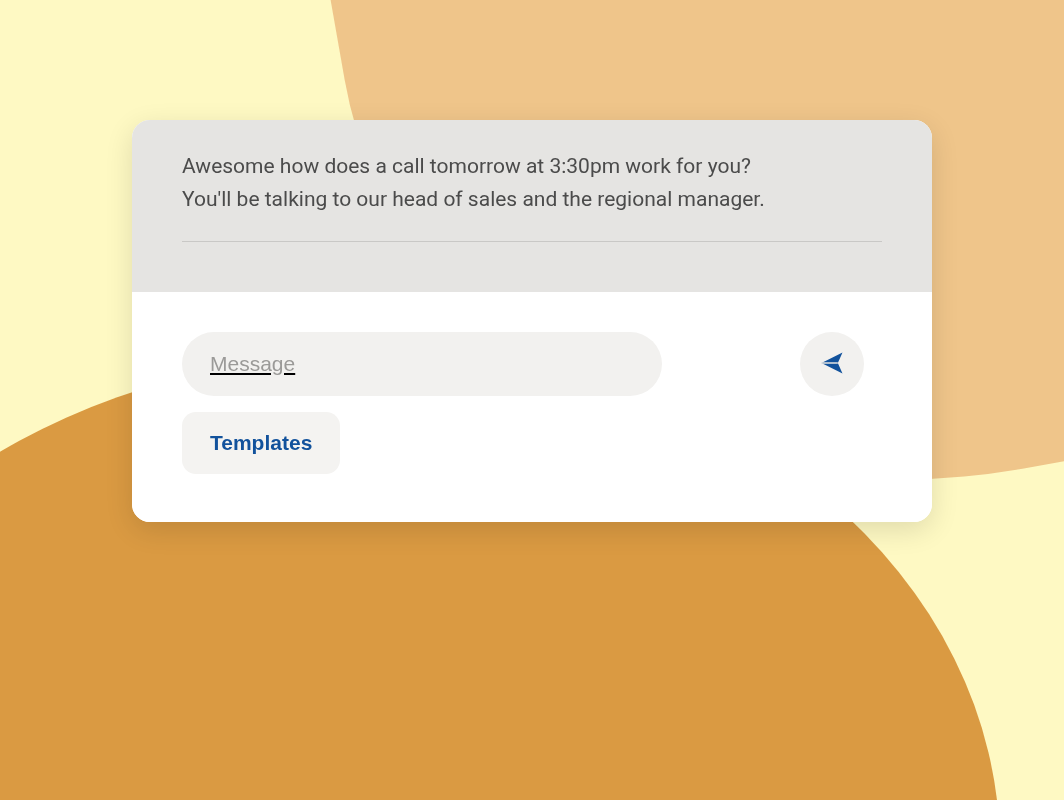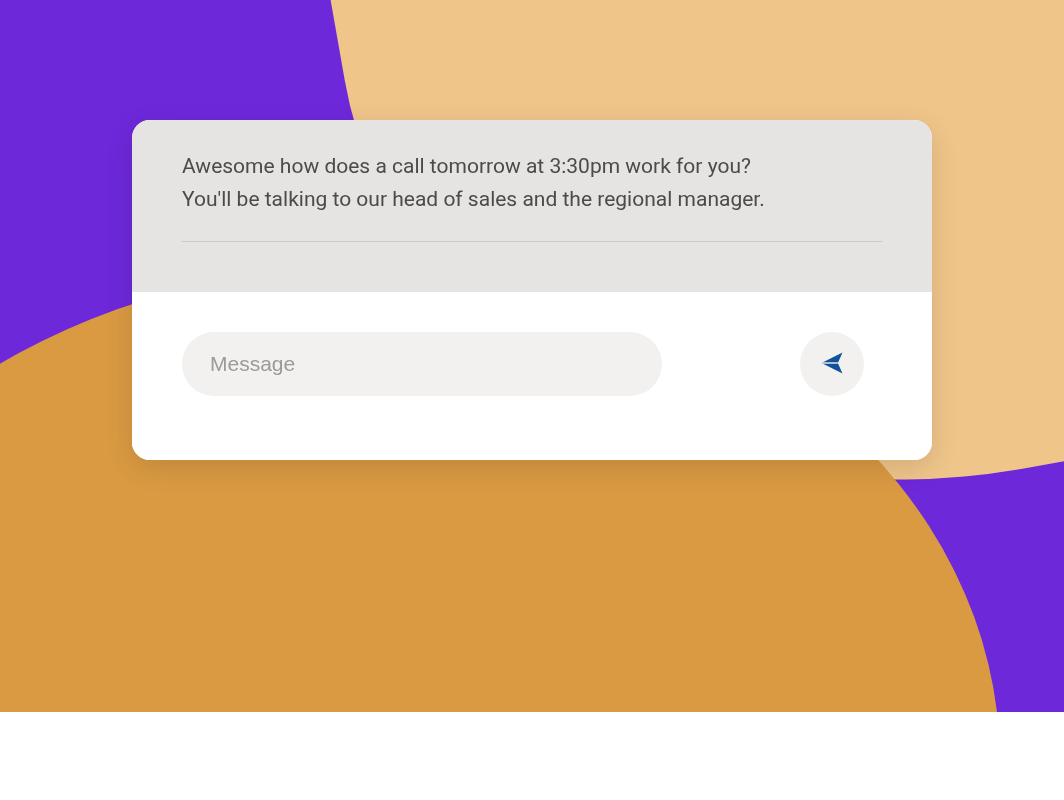--- a/index.html
+++ b/index.html
@@ -1,21 +1,21 @@
 <!DOCTYPE html>
 <html><head>
 <meta charset="utf-8">
 <style>
   * { box-sizing: border-box; margin: 0; padding: 0; }
   html, body { width: 1064px; height: 800px; overflow: hidden; font-family: -apple-system, BlinkMacSystemFont, "Segoe UI", Roboto, "Helvetica Neue", Arial, sans-serif; }
   .bg {
     position: relative;
     width: 1064px;
-    height: 712px;
-    background: #6d28d9;
+    height: 800px;
+    background: #fef9c3;
     overflow: hidden;
   }
   .bg-shape-top {
     position: absolute;
     top: -200px;
     right: -200px;
     width: 900px;
     height: 700px;
     background: #efc58a;
     border-radius: 0 0 0 600px / 0 0 0 500px;
@@ -72,20 +72,21 @@
   }
   .msg2-body {
     color: #4b4b4b;
     font-size: 21px;
     line-height: 1.55;
     max-width: 640px;
   }
   .composer {
     background: #fff;
     padding: 40px 68px 48px 50px;
+    text-decoration: underline;
   }
   .row1 {
     display: flex;
     align-items: center;
     gap: 20px;
     margin-bottom: 16px;
   }
   .msg-input {
     flex: 0 0 auto;
     width: 480px;
@@ -147,15 +148,16 @@
         <div class="spacer"></div>
         <button class="send-btn">
           <span>
             <svg viewBox="0 0 24 24" fill="none">
               <path d="M3 12 L21 3 L17 12 L21 21 Z" fill="#12529c"></path>
               <path d="M3 12 L17 12" stroke="#e5e4e2" stroke-width="1.2"></path>
             </svg>
           </span>
         </button>
       </div>
+      <button class="templates-btn">Templates</button>
     </div>
   </div>
 </div>
 
 </body></html>

